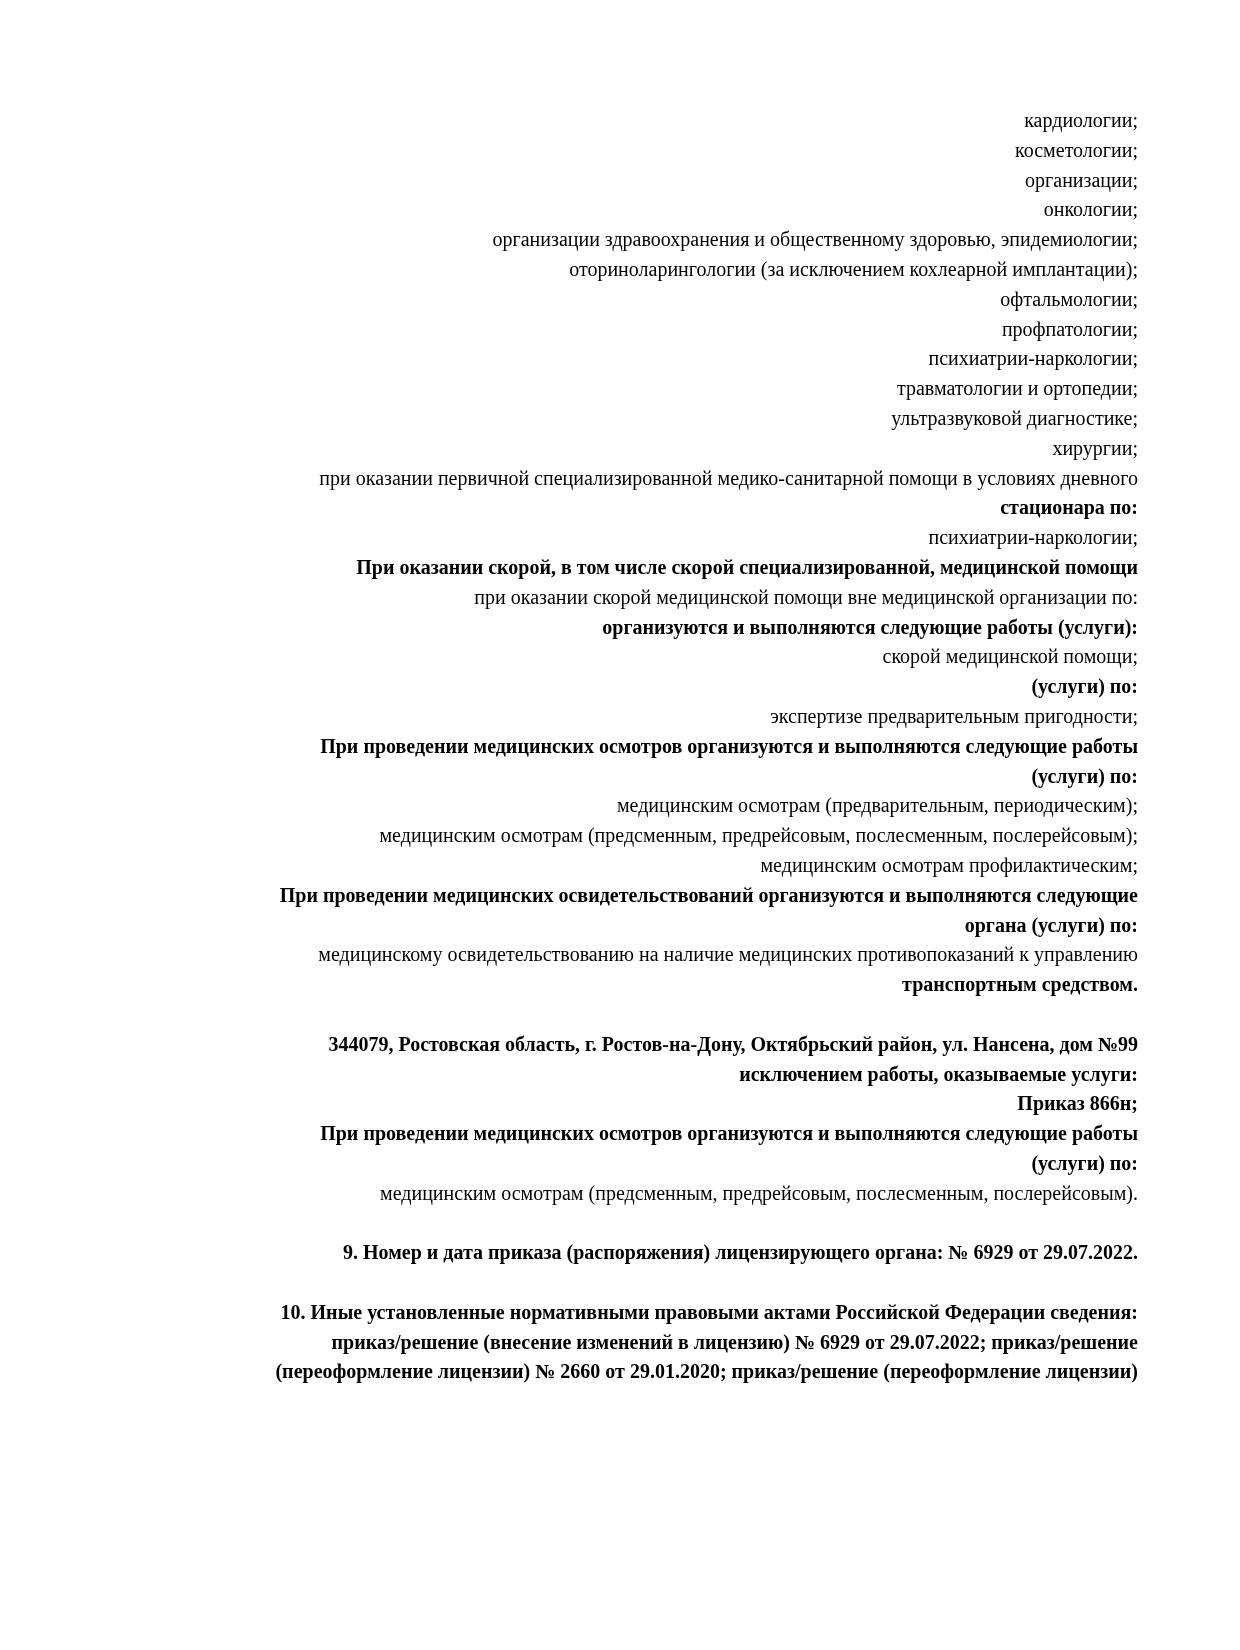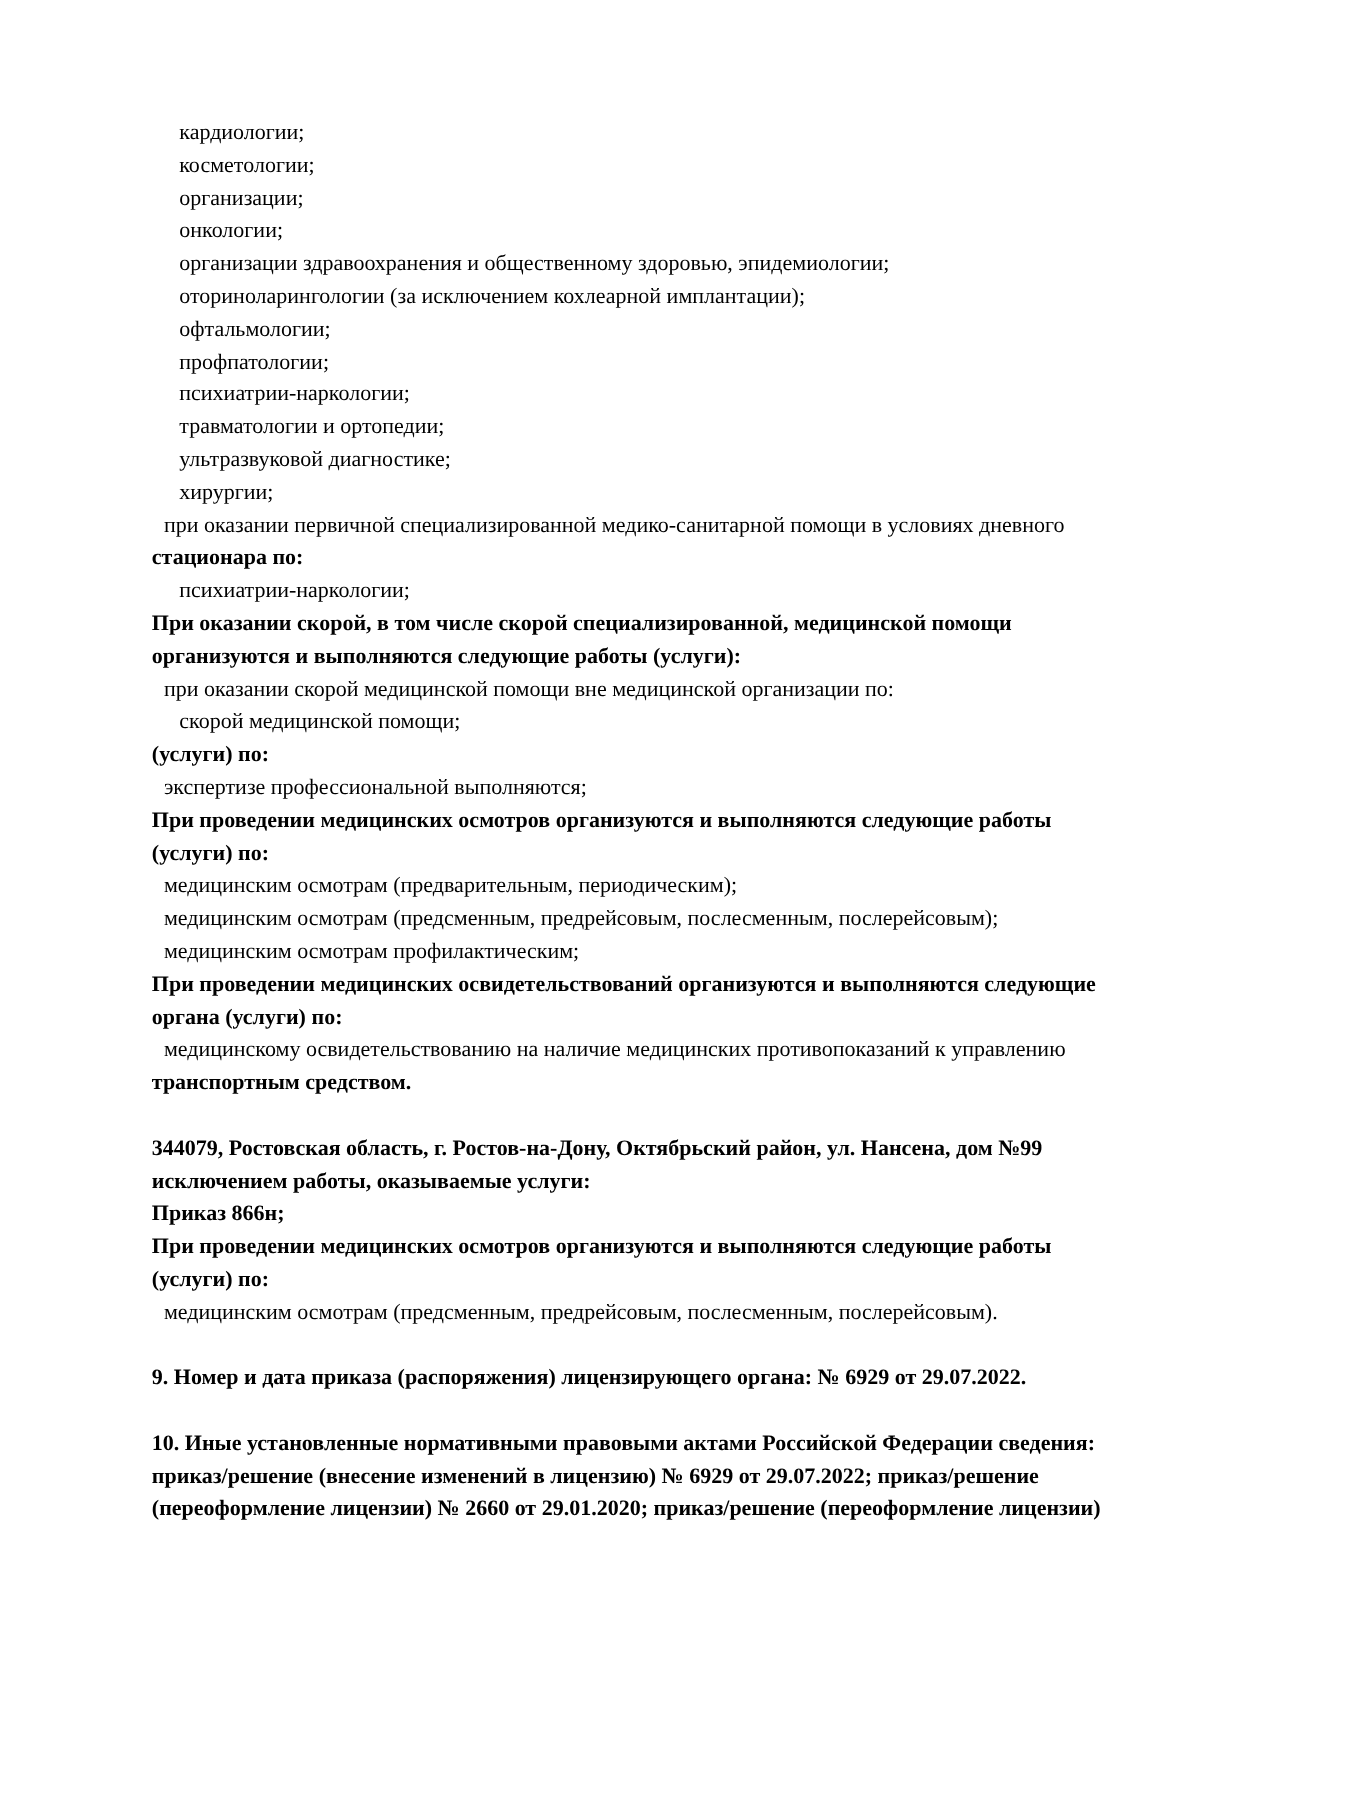--- a/index.html
+++ b/index.html
@@ -12,20 +12,21 @@
     background: #ffffff;
     font-family: "Liberation Serif", serif;
   }
   .page {
     position: relative;
     width: 1240px;
     height: 1650px;
     background: #ffffff;
     color: #000000;
     overflow: hidden;
+    text-align: right;
   }
   .text-block {
     position: absolute;
     left: 138px;
     top: 106px;
     width: 1000px;
     font-size: 20px;
     line-height: 29.8px;
     color: #000000;
   }
@@ -51,25 +52,25 @@
       <div class="line indent-2">офтальмологии;</div>
       <div class="line indent-2">профпатологии;</div>
       <div class="line indent-2">психиатрии-наркологии;</div>
       <div class="line indent-2">травматологии и ортопедии;</div>
       <div class="line indent-2">ультразвуковой диагностике;</div>
       <div class="line indent-2">хирургии;</div>
       <div class="line indent-1">при оказании первичной специализированной медико-санитарной помощи в условиях дневного</div>
       <div class="line indent-0">стационара по:</div>
       <div class="line indent-2">психиатрии-наркологии;</div>
       <div class="line indent-0">При оказании скорой, в том числе скорой специализированной, медицинской помощи</div>
+      <div class="line indent-1">при оказании скорой медицинской помощи вне медицинской организации по:</div>
       <div class="line indent-0">организуются и выполняются следующие работы (услуги):</div>
-      <div class="line indent-1">при оказании скорой медицинской помощи вне медицинской организации по:</div>
       <div class="line indent-2">скорой медицинской помощи;</div>
       <div class="line indent-0">(услуги) по:</div>
-      <div class="line indent-1">экспертизе профессиональной выполняются;</div>
+      <div class="line indent-1">экспертизе предварительным пригодности;</div>
       <div class="line indent-0">При проведении медицинских осмотров организуются и выполняются следующие работы</div>
       <div class="line indent-0">(услуги) по:</div>
       <div class="line indent-1">медицинским осмотрам (предварительным, периодическим);</div>
       <div class="line indent-1">медицинским осмотрам (предсменным, предрейсовым, послесменным, послерейсовым);</div>
       <div class="line indent-1">медицинским осмотрам профилактическим;</div>
       <div class="line indent-0">При проведении медицинских освидетельствований организуются и выполняются следующие</div>
       <div class="line indent-0">органа (услуги) по:</div>
       <div class="line indent-1">медицинскому освидетельствованию на наличие медицинских противопоказаний к управлению</div>
       <div class="line indent-0">транспортным средством.</div>
       <div class="line indent-0"></div>

